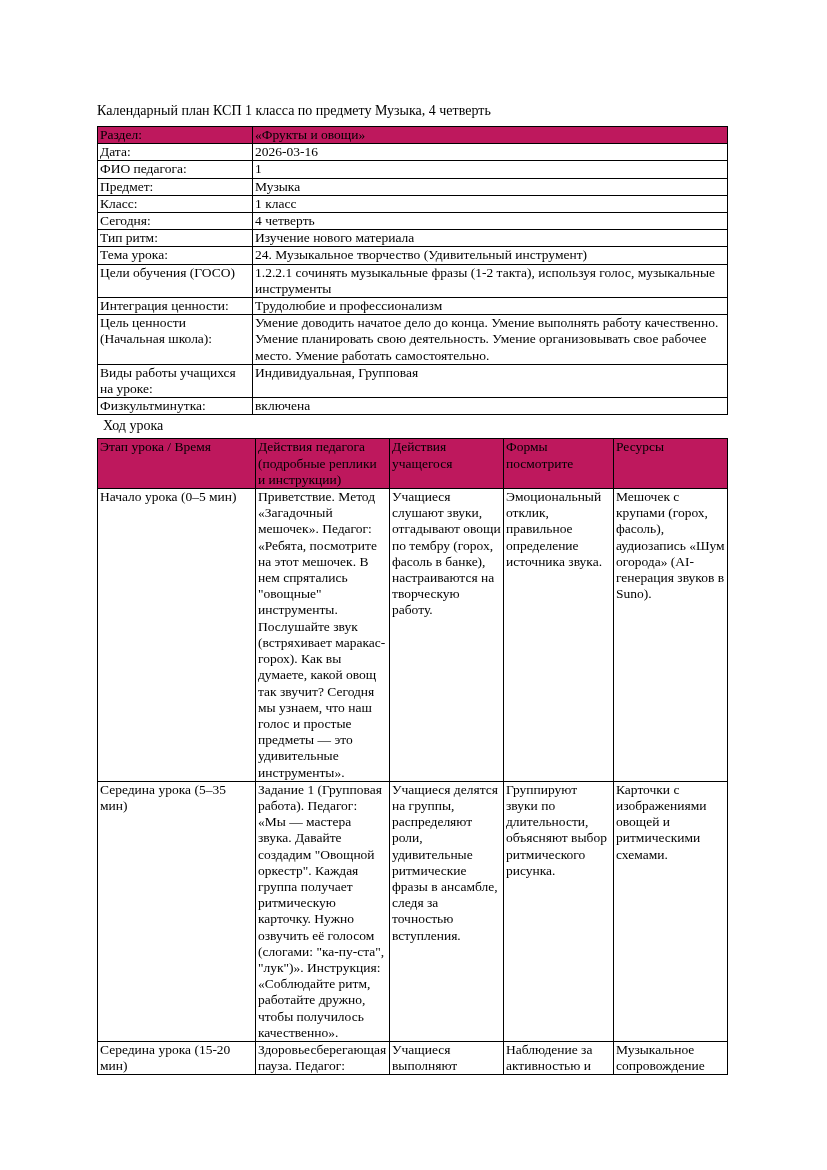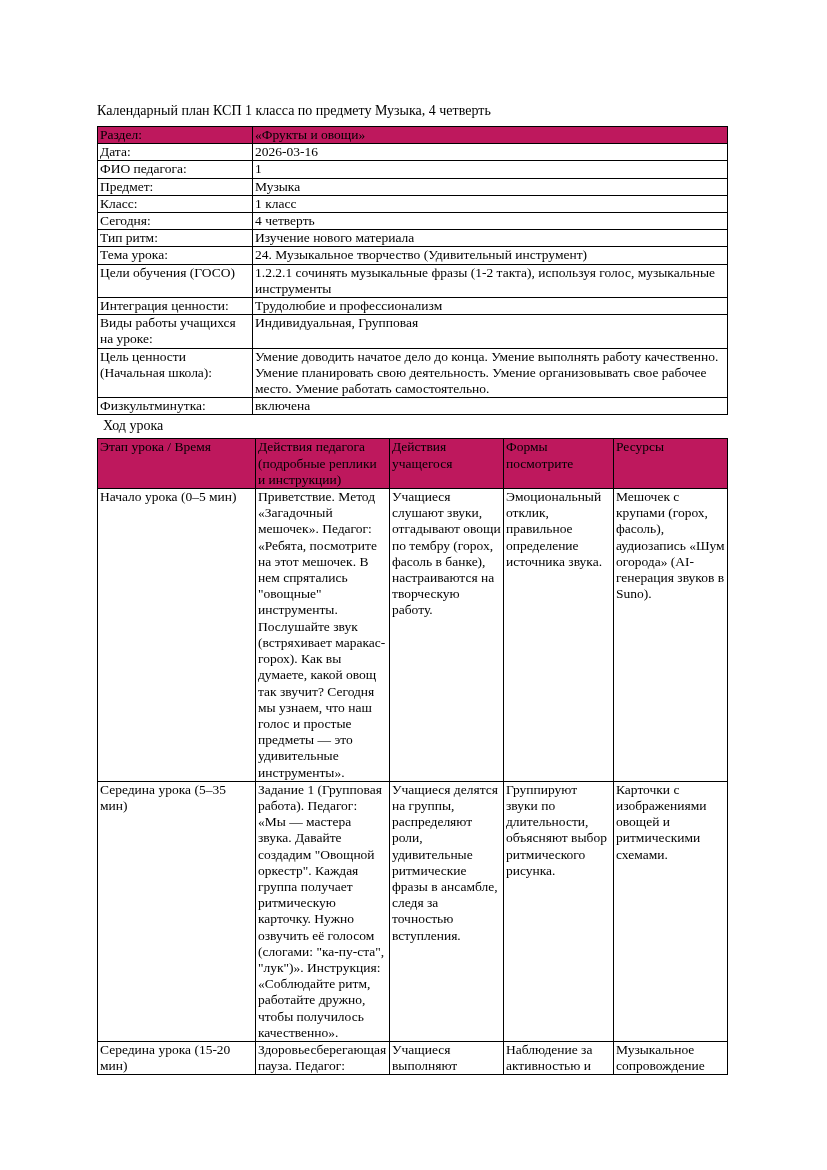--- a/index.html
+++ b/index.html
@@ -106,26 +106,26 @@
         </tr>
         <tr>
           <td>Цели обучения (ГОСО)</td>
           <td>1.2.2.1 сочинять музыкальные фразы (1-2 такта), используя голос, музыкальные инструменты</td>
         </tr>
         <tr>
           <td>Интеграция ценности:</td>
           <td>Трудолюбие и профессионализм</td>
         </tr>
         <tr>
+          <td>Цель ценности (Начальная школа):</td>
+          <td>Умение доводить начатое дело до конца. Умение выполнять работу качественно. Умение планировать свою деятельность. Умение организовывать свое рабочее место. Умение работать самостоятельно.</td>
+        </tr>
+        <tr>
           <td>Виды работы учащихся на уроке:</td>
           <td>Индивидуальная, Групповая</td>
-        </tr>
-        <tr>
-          <td>Цель ценности (Начальная школа):</td>
-          <td>Умение доводить начатое дело до конца. Умение выполнять работу качественно. Умение планировать свою деятельность. Умение организовывать свое рабочее место. Умение работать самостоятельно.</td>
         </tr>
         <tr>
           <td>Физкультминутка:</td>
           <td>включена</td>
         </tr>
       </tbody>
     </table>
 
     <p class="section-heading">Ход урока</p>
 

